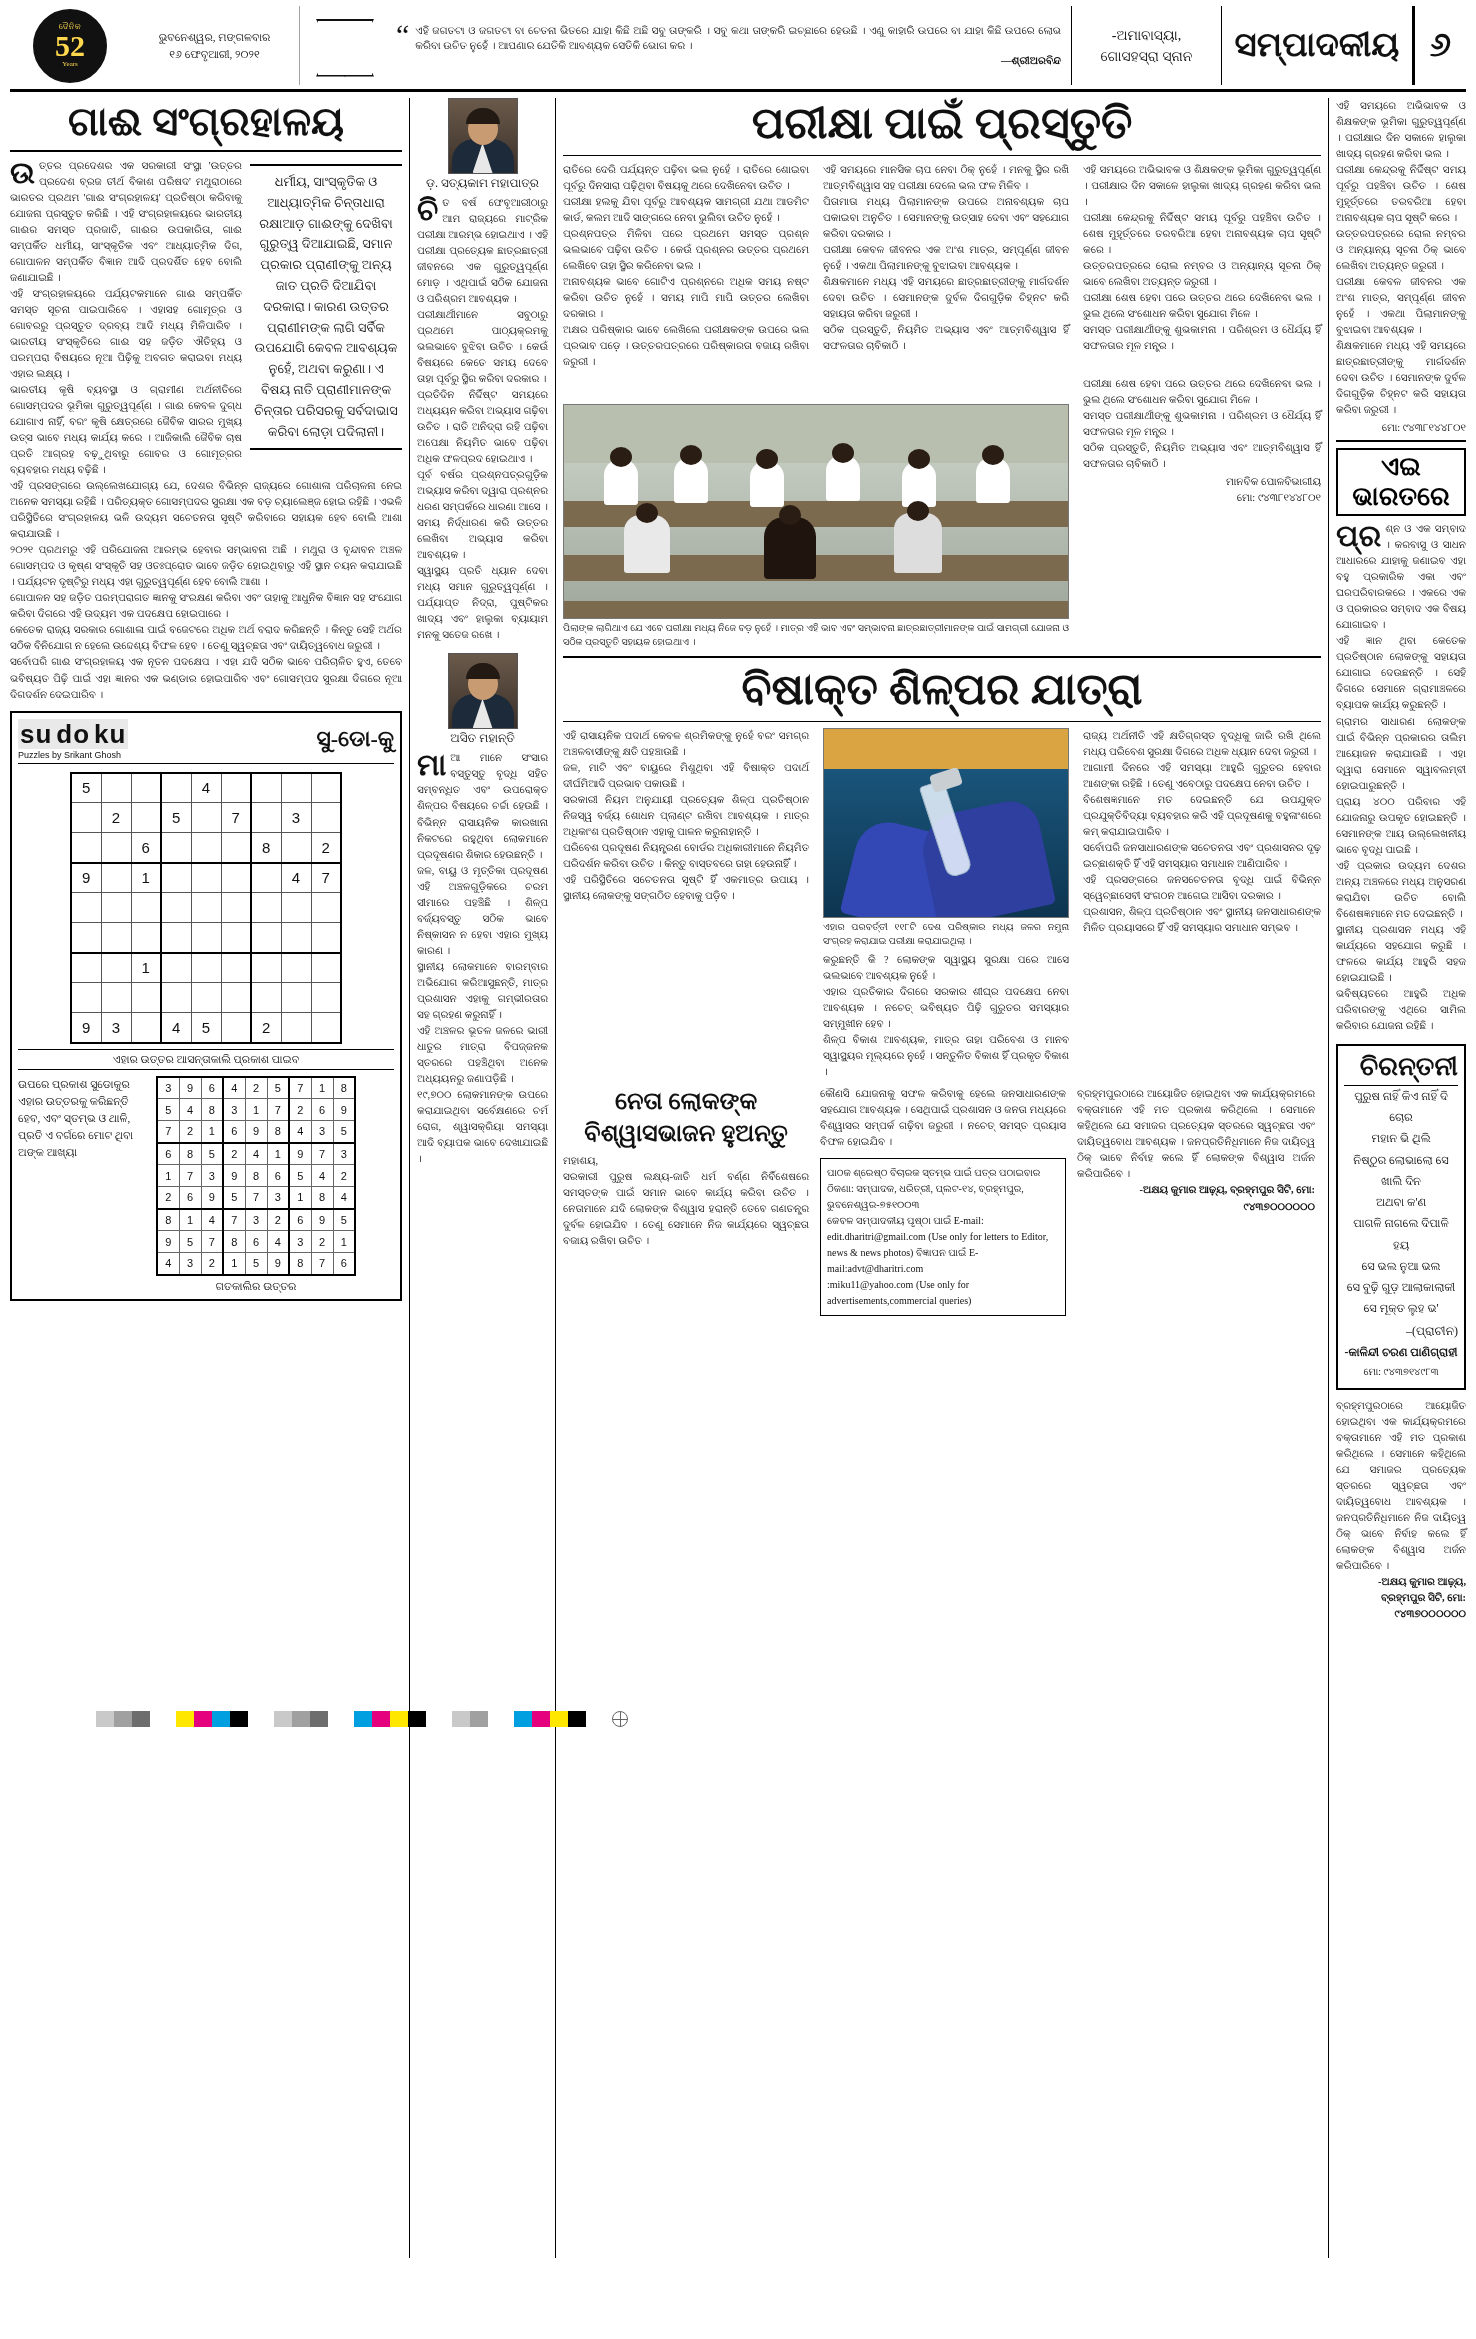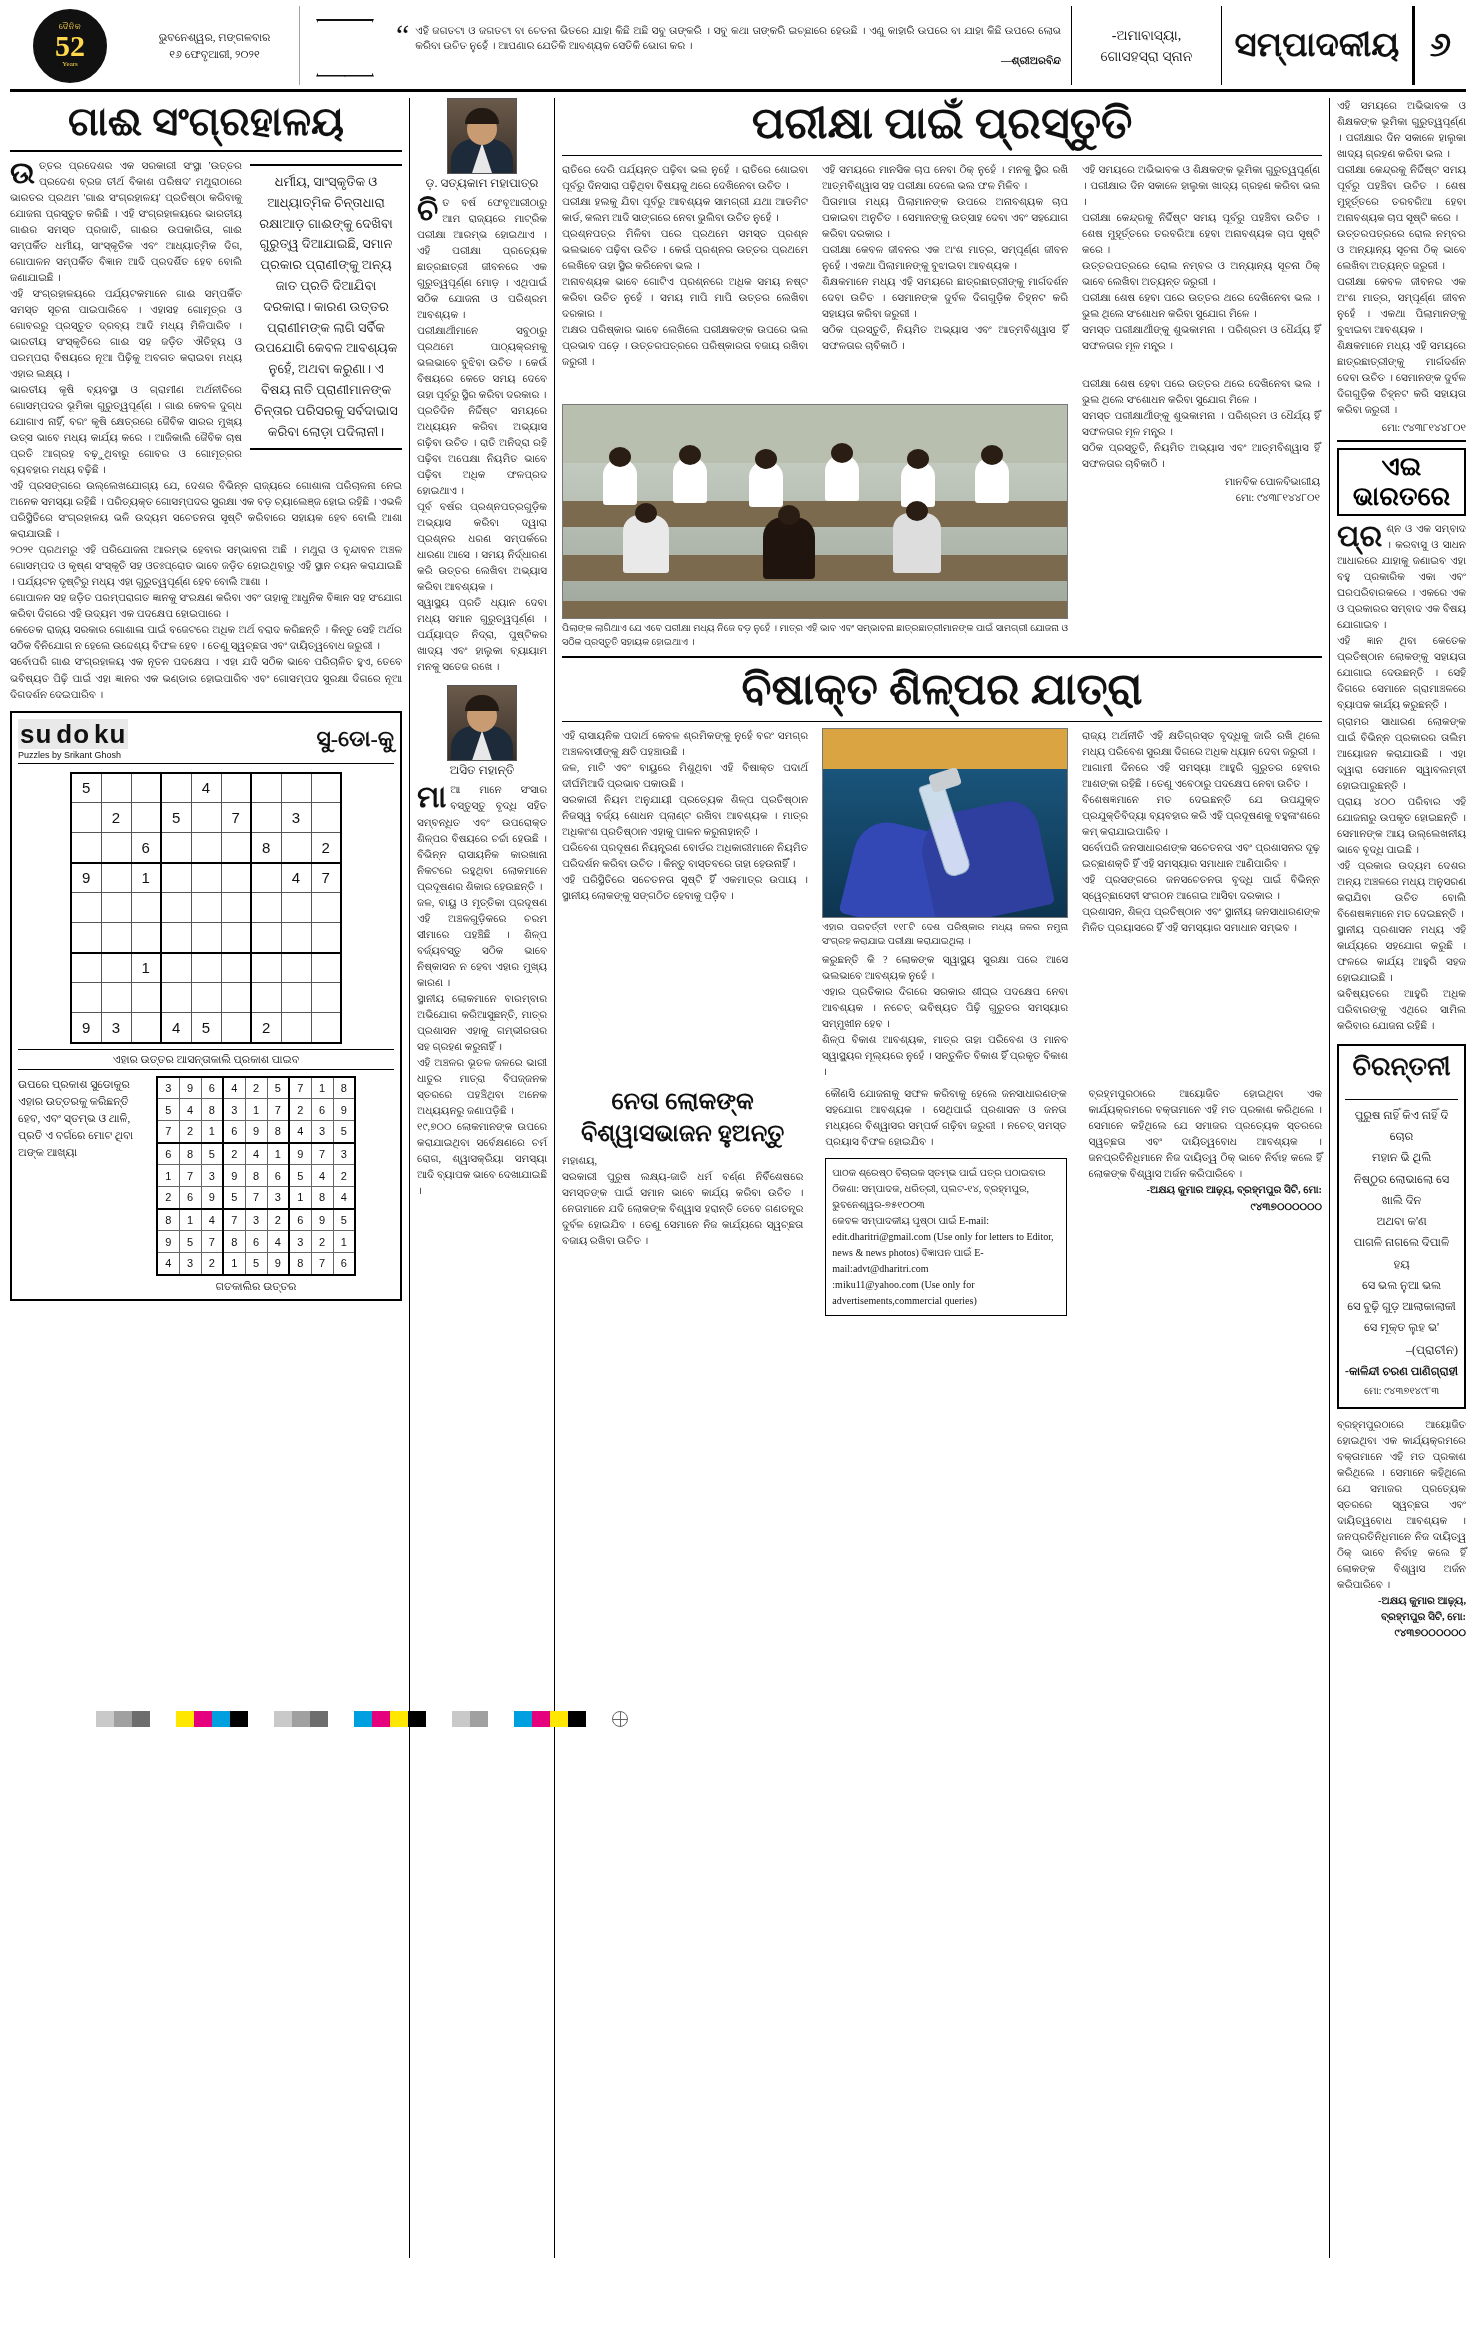--- a/index.html
+++ b/index.html
@@ -102,21 +102,21 @@
   .sud-rules { width:130px; font-size:11px; line-height:1.55; }
   table.sudans { border-collapse:collapse; border:2px solid #000; }
   table.sudans td { width:22px; height:22px; border:1px solid #666; text-align:center; font-size:11px; font-family:"Liberation Sans", sans-serif; }
   table.sudans td.rb { border-right:2px solid #000; }
   table.sudans td.bb { border-bottom:2px solid #000; }
   .sud-ans-cap { text-align:center; font-size:11px; margin-top:4px; }
 
   
   .sec-title-band { background:#111; color:#fff; text-align:center; font-size:26px; font-weight:bold; padding:2px 0; }
   .box { border:2px solid #000; padding:6px; }
-  .box-title { text-align:center; font-size:26px; font-weight:bold; border-bottom:1px solid #000; padding-bottom:17px; margin-bottom:5px; }
+  .box-title { text-align:right; font-size:26px; font-weight:bold; border-bottom:1px solid #000; padding-bottom:3px; }
 
   .poem { font-size:11.5px; line-height:1.85; text-align:center; }
   .poem .attrib { text-align:right; font-size:12px; }
 
   .reader-head { display:flex; align-items:center; gap:8px; margin-top:10px; }
   .mail-icon { width:52px; height:44px; border:2px solid #000; position:relative; flex:none; }
   .mail-icon:before { content:""; position:absolute; left:2px; top:2px; right:2px; height:22px; border-bottom:2px solid #000; clip-path:polygon(0 0,50% 100%,100% 0); background:#ccc;}
   .reader-band { flex:1; background:#111; color:#fff; text-align:center; font-size:30px; font-weight:bold; padding:1px 8px; }
 
   .footer-box { border:1px solid #000; padding:6px; font-size:10px; line-height:1.6; margin-top:8px; }
@@ -548,21 +548,21 @@
           <div class="body-text">ରାଜ୍ୟ ଅର୍ଥନୀତି ଏହି କ୍ଷତିଗ୍ରସ୍ତ ବୃଦ୍ଧିକୁ ଜାରି ରଖି ଥିଲେ ମଧ୍ୟ ପରିବେଶ ସୁରକ୍ଷା ଦିଗରେ ଅଧିକ ଧ୍ୟାନ ଦେବା ଜରୁରୀ ।</div>
           <div class="body-text">ଆଗାମୀ ଦିନରେ ଏହି ସମସ୍ୟା ଆହୁରି ଗୁରୁତର ହେବାର ଆଶଙ୍କା ରହିଛି । ତେଣୁ ଏବେଠାରୁ ପଦକ୍ଷେପ ନେବା ଉଚିତ ।</div>
           <div class="body-text">ବିଶେଷଜ୍ଞମାନେ ମତ ଦେଇଛନ୍ତି ଯେ ଉପଯୁକ୍ତ ପ୍ରଯୁକ୍ତିବିଦ୍ୟା ବ୍ୟବହାର କରି ଏହି ପ୍ରଦୂଷଣକୁ ବହୁଳାଂଶରେ କମ୍ କରାଯାଇପାରିବ ।</div>
           <div class="body-text">ସର୍ବୋପରି ଜନସାଧାରଣଙ୍କ ସଚେତନତା ଏବଂ ପ୍ରଶାସନର ଦୃଢ଼ ଇଚ୍ଛାଶକ୍ତି ହିଁ ଏହି ସମସ୍ୟାର ସମାଧାନ ଆଣିପାରିବ ।</div>
           <div class="body-text">ଏହି ପ୍ରସଙ୍ଗରେ ଜନସଚେତନତା ବୃଦ୍ଧି ପାଇଁ ବିଭିନ୍ନ ସ୍ୱେଚ୍ଛାସେବୀ ସଂଗଠନ ଆଗେଇ ଆସିବା ଦରକାର ।</div>
           <div class="body-text">ପ୍ରଶାସନ, ଶିଳ୍ପ ପ୍ରତିଷ୍ଠାନ ଏବଂ ସ୍ଥାନୀୟ ଜନସାଧାରଣଙ୍କ ମିଳିତ ପ୍ରୟାସରେ ହିଁ ଏହି ସମସ୍ୟାର ସମାଧାନ ସମ୍ଭବ ।</div>
         </div>
       </div>
 
 
-      <div style="display:flex; gap:22px; margin-top:6px;">
+      <div style="display:flex; gap:11px; margin-top:6px;">
         <div style="width:246px;">
           <div style="font-size:24px;font-weight:bold;text-align:center;line-height:1.3;">ନେତା ଲୋକଙ୍କ ବିଶ୍ୱାସଭାଜନ ହୁଅନ୍ତୁ</div>
           <div class="body-text" style="white-space:pre-line;margin-top:4px;">ମହାଶୟ,
 ସରକାରୀ ପୁରୁଷ ଲକ୍ଷ୍ୟ-ଜାତି ଧର୍ମ ବର୍ଣ୍ଣ ନିର୍ବିଶେଷରେ ସମସ୍ତଙ୍କ ପାଇଁ ସମାନ ଭାବେ କାର୍ଯ୍ୟ କରିବା ଉଚିତ । ନେତାମାନେ ଯଦି ଲୋକଙ୍କ ବିଶ୍ୱାସ ହରାନ୍ତି ତେବେ ଗଣତନ୍ତ୍ର ଦୁର୍ବଳ ହୋଇଯିବ । ତେଣୁ ସେମାନେ ନିଜ କାର୍ଯ୍ୟରେ ସ୍ୱଚ୍ଛତା ବଜାୟ ରଖିବା ଉଚିତ ।</div>
         </div>
         <div style="width:246px;">
           <div class="body-text">କୌଣସି ଯୋଜନାକୁ ସଫଳ କରିବାକୁ ହେଲେ ଜନସାଧାରଣଙ୍କ ସହଯୋଗ ଆବଶ୍ୟକ । ସେଥିପାଇଁ ପ୍ରଶାସନ ଓ ଜନତା ମଧ୍ୟରେ ବିଶ୍ୱାସର ସମ୍ପର୍କ ଗଢ଼ିବା ଜରୁରୀ । ନଚେତ୍ ସମସ୍ତ ପ୍ରୟାସ ବିଫଳ ହୋଇଯିବ ।</div>
           <div class="footer-box">
             <div style="white-space:pre-line;">ପାଠକ ଶ୍ରେଷ୍ଠ ବିଚାରକ ସ୍ତମ୍ଭ ପାଇଁ ପତ୍ର ପଠାଇବାର ଠିକଣା: ସମ୍ପାଦକ, ଧରିତ୍ରୀ, ପ୍ଲଟ-୧୪, ବ୍ରହ୍ମପୁର, ଭୁବନେଶ୍ୱର-୭୫୧୦୦୩
 କେବଳ ସମ୍ପାଦକୀୟ ପୃଷ୍ଠା ପାଇଁ E-mail: edit.dharitri@gmail.com (Use only for letters to Editor, news &amp; news photos) ବିଜ୍ଞାପନ ପାଇଁ E-mail:advt@dharitri.com

